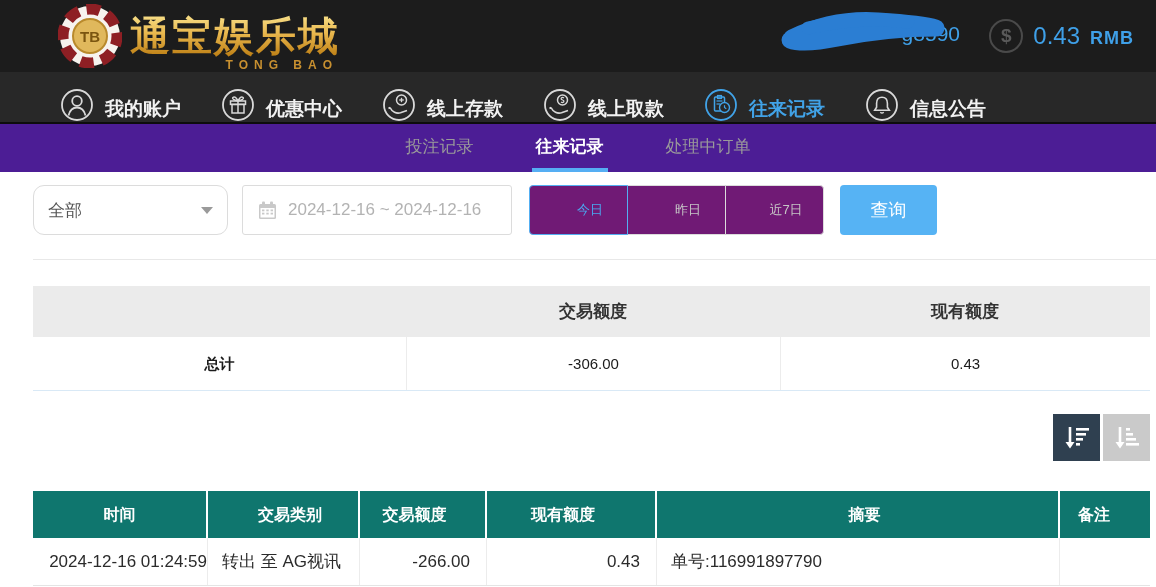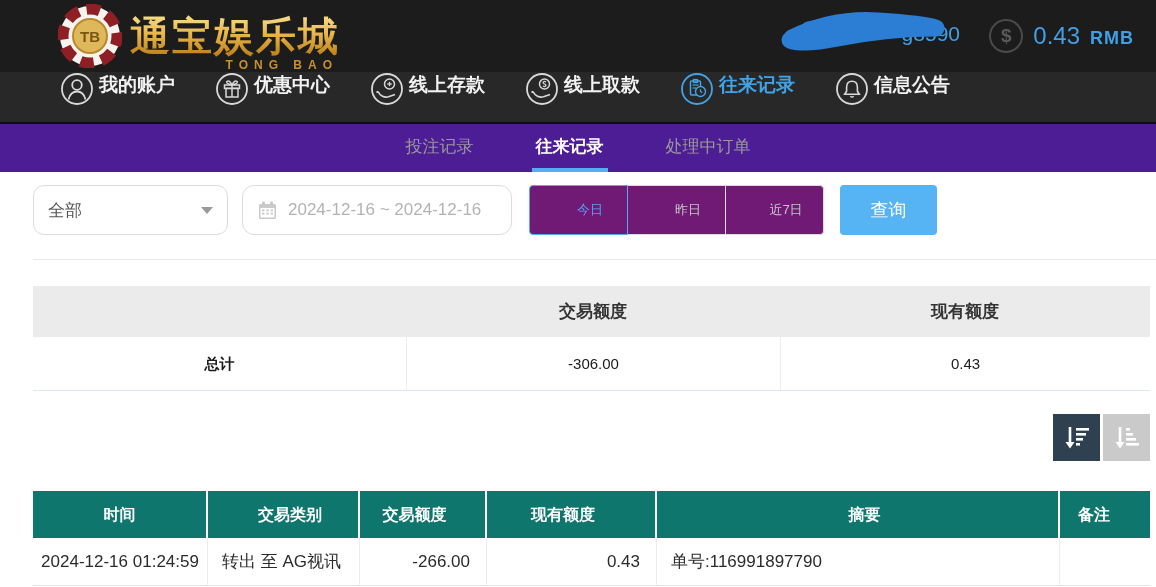--- a/index.html
+++ b/index.html
@@ -22,40 +22,40 @@
   .scribble { position:absolute; left:0; top:8px; z-index:2; }
   .balance { position:absolute; right:22px; top:0; height:72px; display:flex; align-items:center; gap:10px; }
   .coin { width:34px; height:34px; border:2px solid #4a4a4a; border-radius:50%;
     color:#5a5a5a; font-size:19px; font-weight:bold; display:flex; align-items:center; justify-content:center; }
   .amount { font-size:24px; color:#3fa0e8; }
   .currency { font-size:18px; font-weight:bold; color:#3fa0e8; letter-spacing:1px; padding-top:5px; }
 
   
   .nav { height:52px; background:#282828; border-bottom:2px solid #0d0d0d;
     display:flex; align-items:center; padding-left:60px; gap:40px; }
-  .nav-item { display:flex; align-items:flex-start; gap:5px; height:100%; cursor:pointer; }
+  .nav-item { display:flex; align-items:flex-end; gap:11px; height:100%; cursor:pointer; }
   .nav-item .label { font-size:19px; font-weight:bold; color:#f2f2f2; }
   .nav-item.active .label { color:#41a3e8; }
   .nav-icon { width:34px; height:34px; display:block; }
 
   
   .subnav { height:48px; background:#4c1d95; display:flex; justify-content:center; gap:58px; }
   .subnav-tab { position:relative; font-size:17px; color:#9a9a9a; line-height:46px; padding:0 2px; cursor:pointer; }
   .subnav-tab.active { color:#fff; font-weight:bold; }
   .subnav-tab.active::after { content:""; position:absolute; left:-2px; right:-2px; bottom:0;
     height:4px; background:#55aef3; }
 
   
   .filter-row { margin:13px 0 0 33px; display:flex; align-items:center; }
   .select-box { width:195px; height:50px; border:1px solid #dcdcdc; border-radius:11px;
     display:flex; align-items:center; justify-content:space-between; padding:0 14px; cursor:pointer; }
   .select-box .val { font-size:17px; color:#555; }
   .caret { width:0; height:0; border-left:6px solid transparent; border-right:6px solid transparent;
     border-top:7px solid #9a9a9a; }
-  .date-box { margin-left:14px; width:270px; height:50px; border:1px solid #dcdcdc; border-radius:12px;
+  .date-box { margin-left:14px; width:270px; height:50px; border:1px solid #dcdcdc; border-radius:3px;
     display:flex; align-items:center; gap:10px; padding:0 14px; cursor:text; }
   .date-box .val { font-size:17px; color:#b3b3b3; }
   .period-group { margin-left:17px; display:flex; }
   .pbtn { width:99px; height:50px; background:#701a75; border:1px solid #dcdcdc;
     font-size:13px; color:#c6c6c6; cursor:pointer; margin-left:-1px;padding-left:23px; }
   .pbtn:first-child { margin-left:0; border-radius:4px 0 0 4px; }
   .pbtn:last-child { border-radius:0 4px 4px 0; }
   .pbtn.active { border:1px solid #54aff2; color:#4aa8f0; position:relative; z-index:2; border-radius:4px 0 0 4px; }
   .search-btn { margin-left:16px; width:97px; height:50px; background:#56b3f4; border:none;
     border-radius:4px; font-size:18px; color:#fff; cursor:pointer; }
@@ -82,21 +82,21 @@
   
   .rec-table { margin:30px 0 0 33px; width:1117px; }
   .rec-head { display:flex; height:47px; background:#0f766e; }
   .rec-head .h { font-size:16px; font-weight:bold; color:#fff; text-align:center;
     line-height:47px; border-right:2px solid #fff; }
   .rec-head .h:last-child { border-right:none; }
   .rec-row { display:flex; height:48px; border-bottom:1px solid #e4e4e4; }
   .rec-row .d { font-size:17px; color:#2b2b2b; line-height:48px; border-right:1px solid #ececec;
     white-space:nowrap; overflow:hidden; }
   .rec-row .d:last-child { border-right:none; }
-  .w0 { width:175px; text-align:center; }
+  .w0 { width:175px; text-align:right; }
   .w1 { width:152px; text-align:left; padding-left:14px; }
   .w2 { width:127px; text-align:right; padding-right:16px; }
   .w3 { width:170px; text-align:right; padding-right:16px; }
   .w4 { width:403px; text-align:left; padding-left:14px; }
   .w5 { width:68px; text-align:center; }
 </style>
 </head>
 <body>
 
 <div class="topbar">

